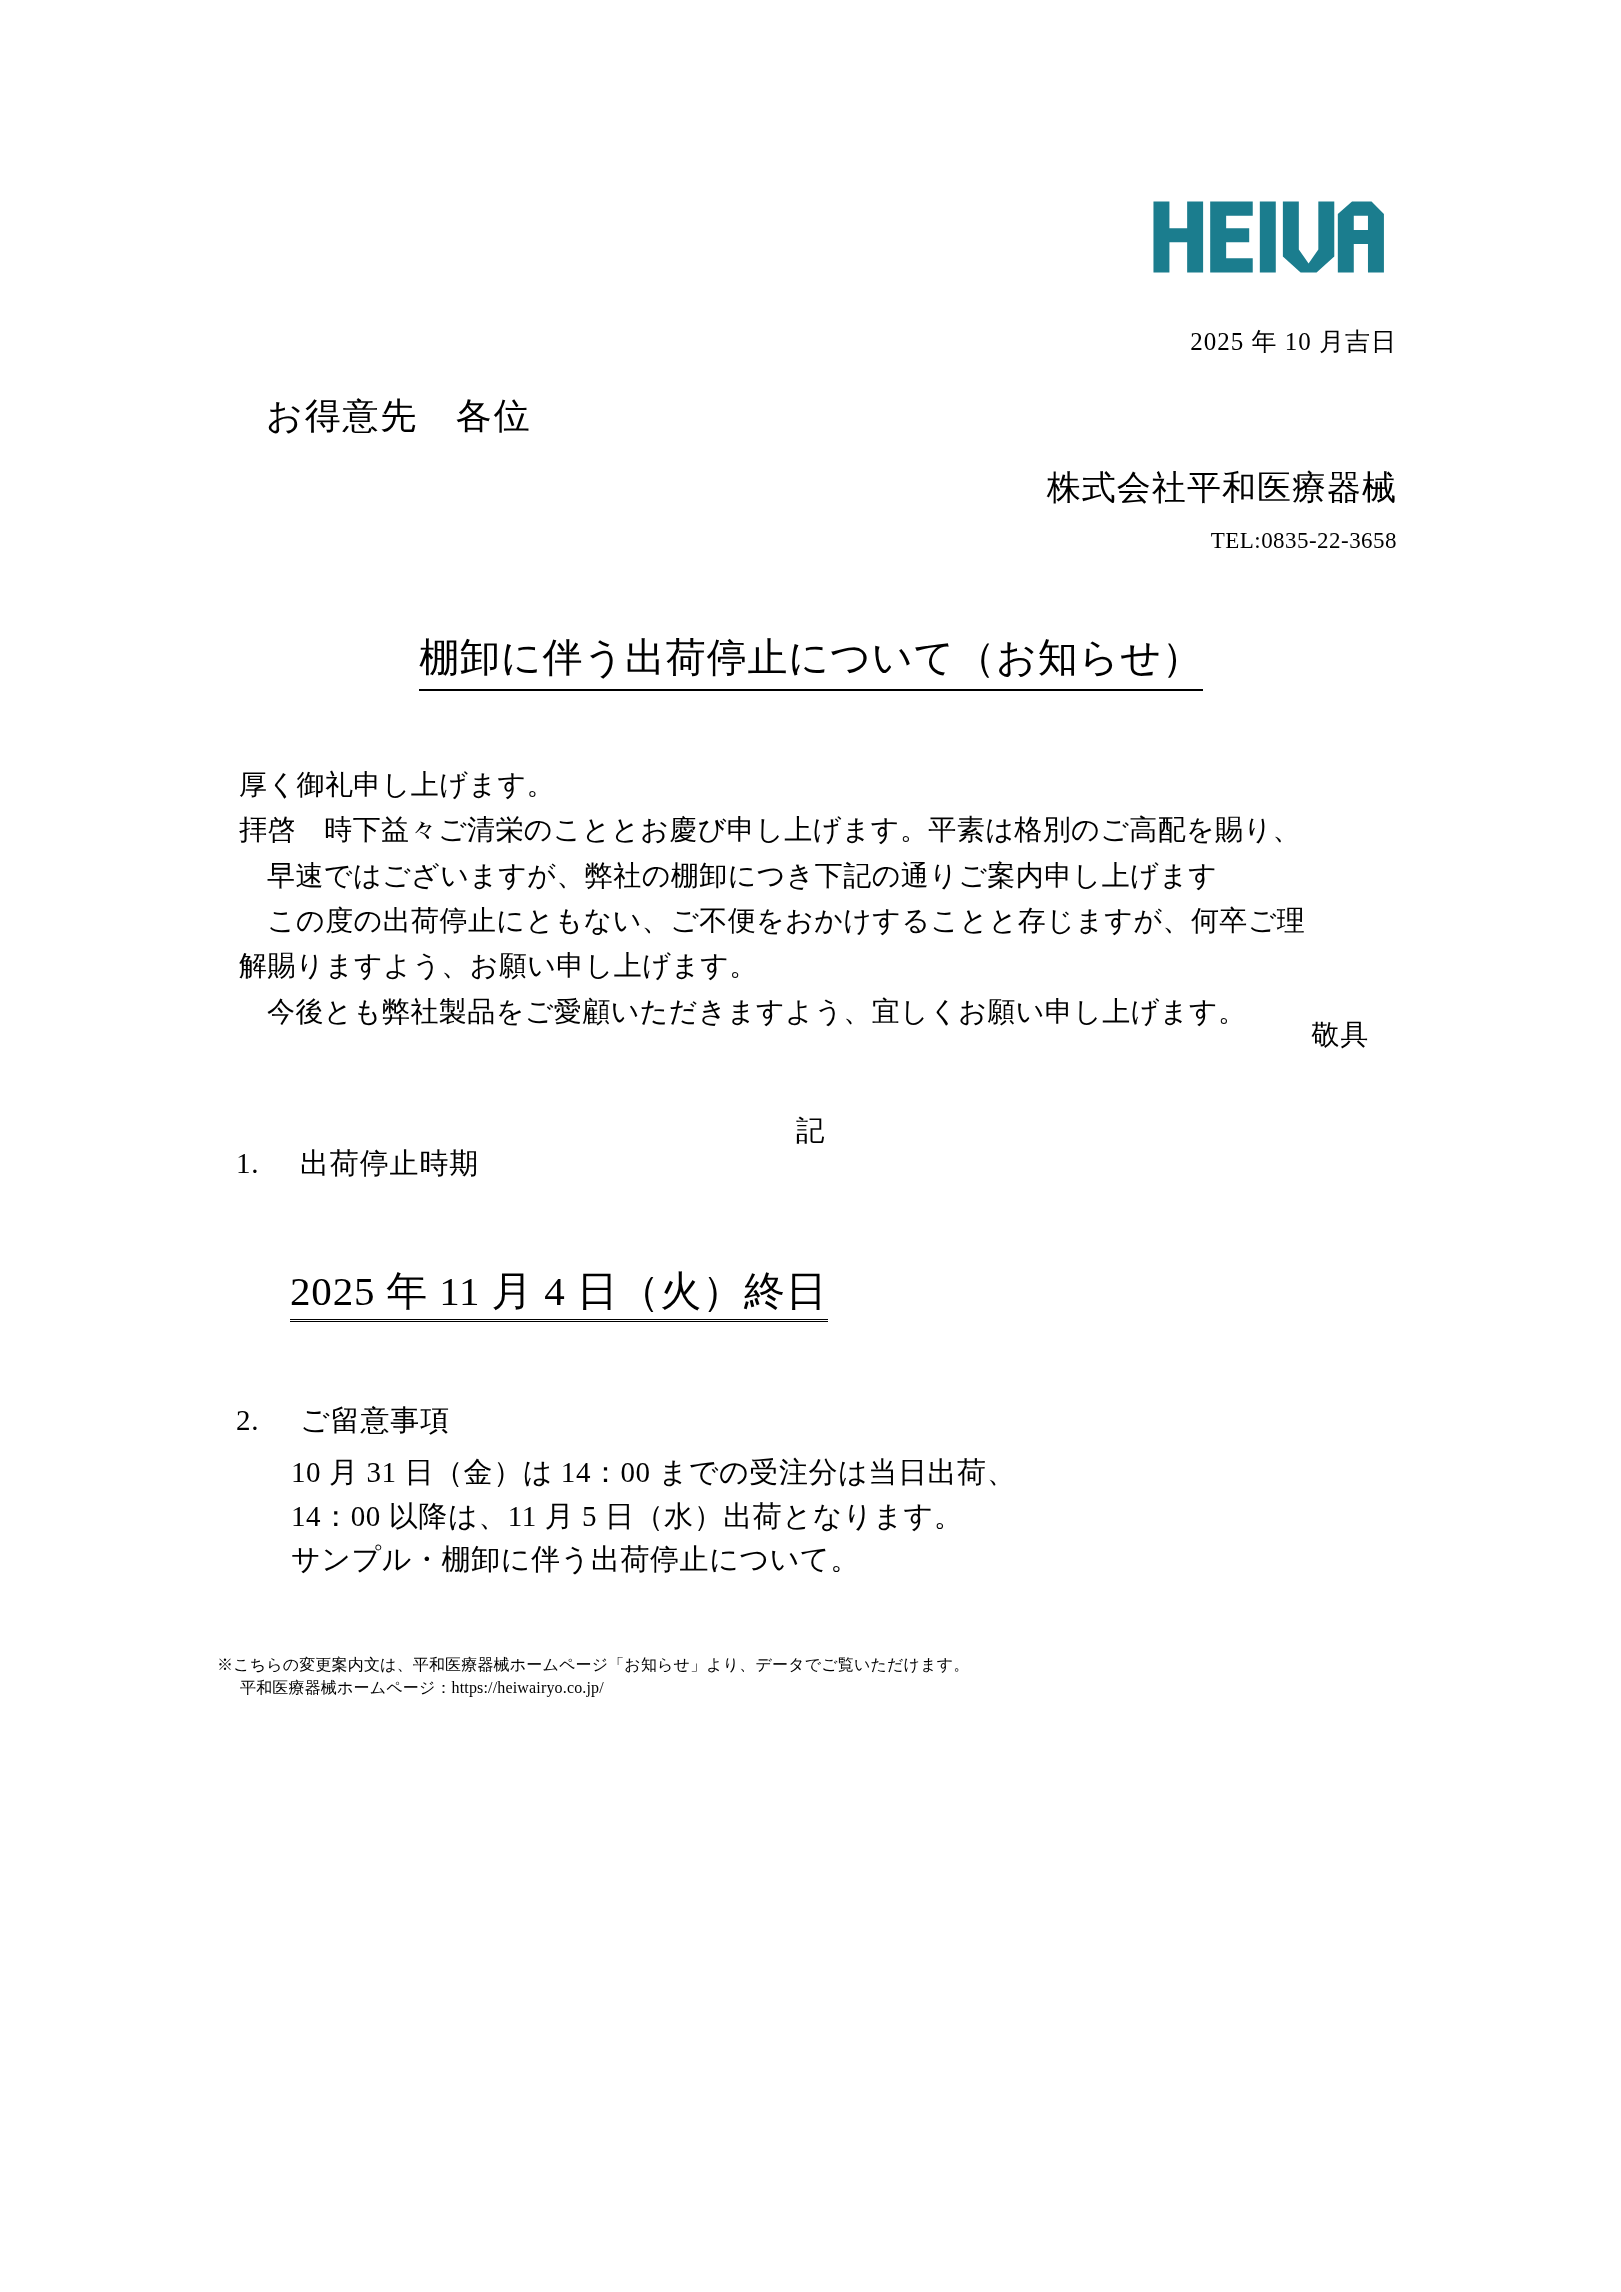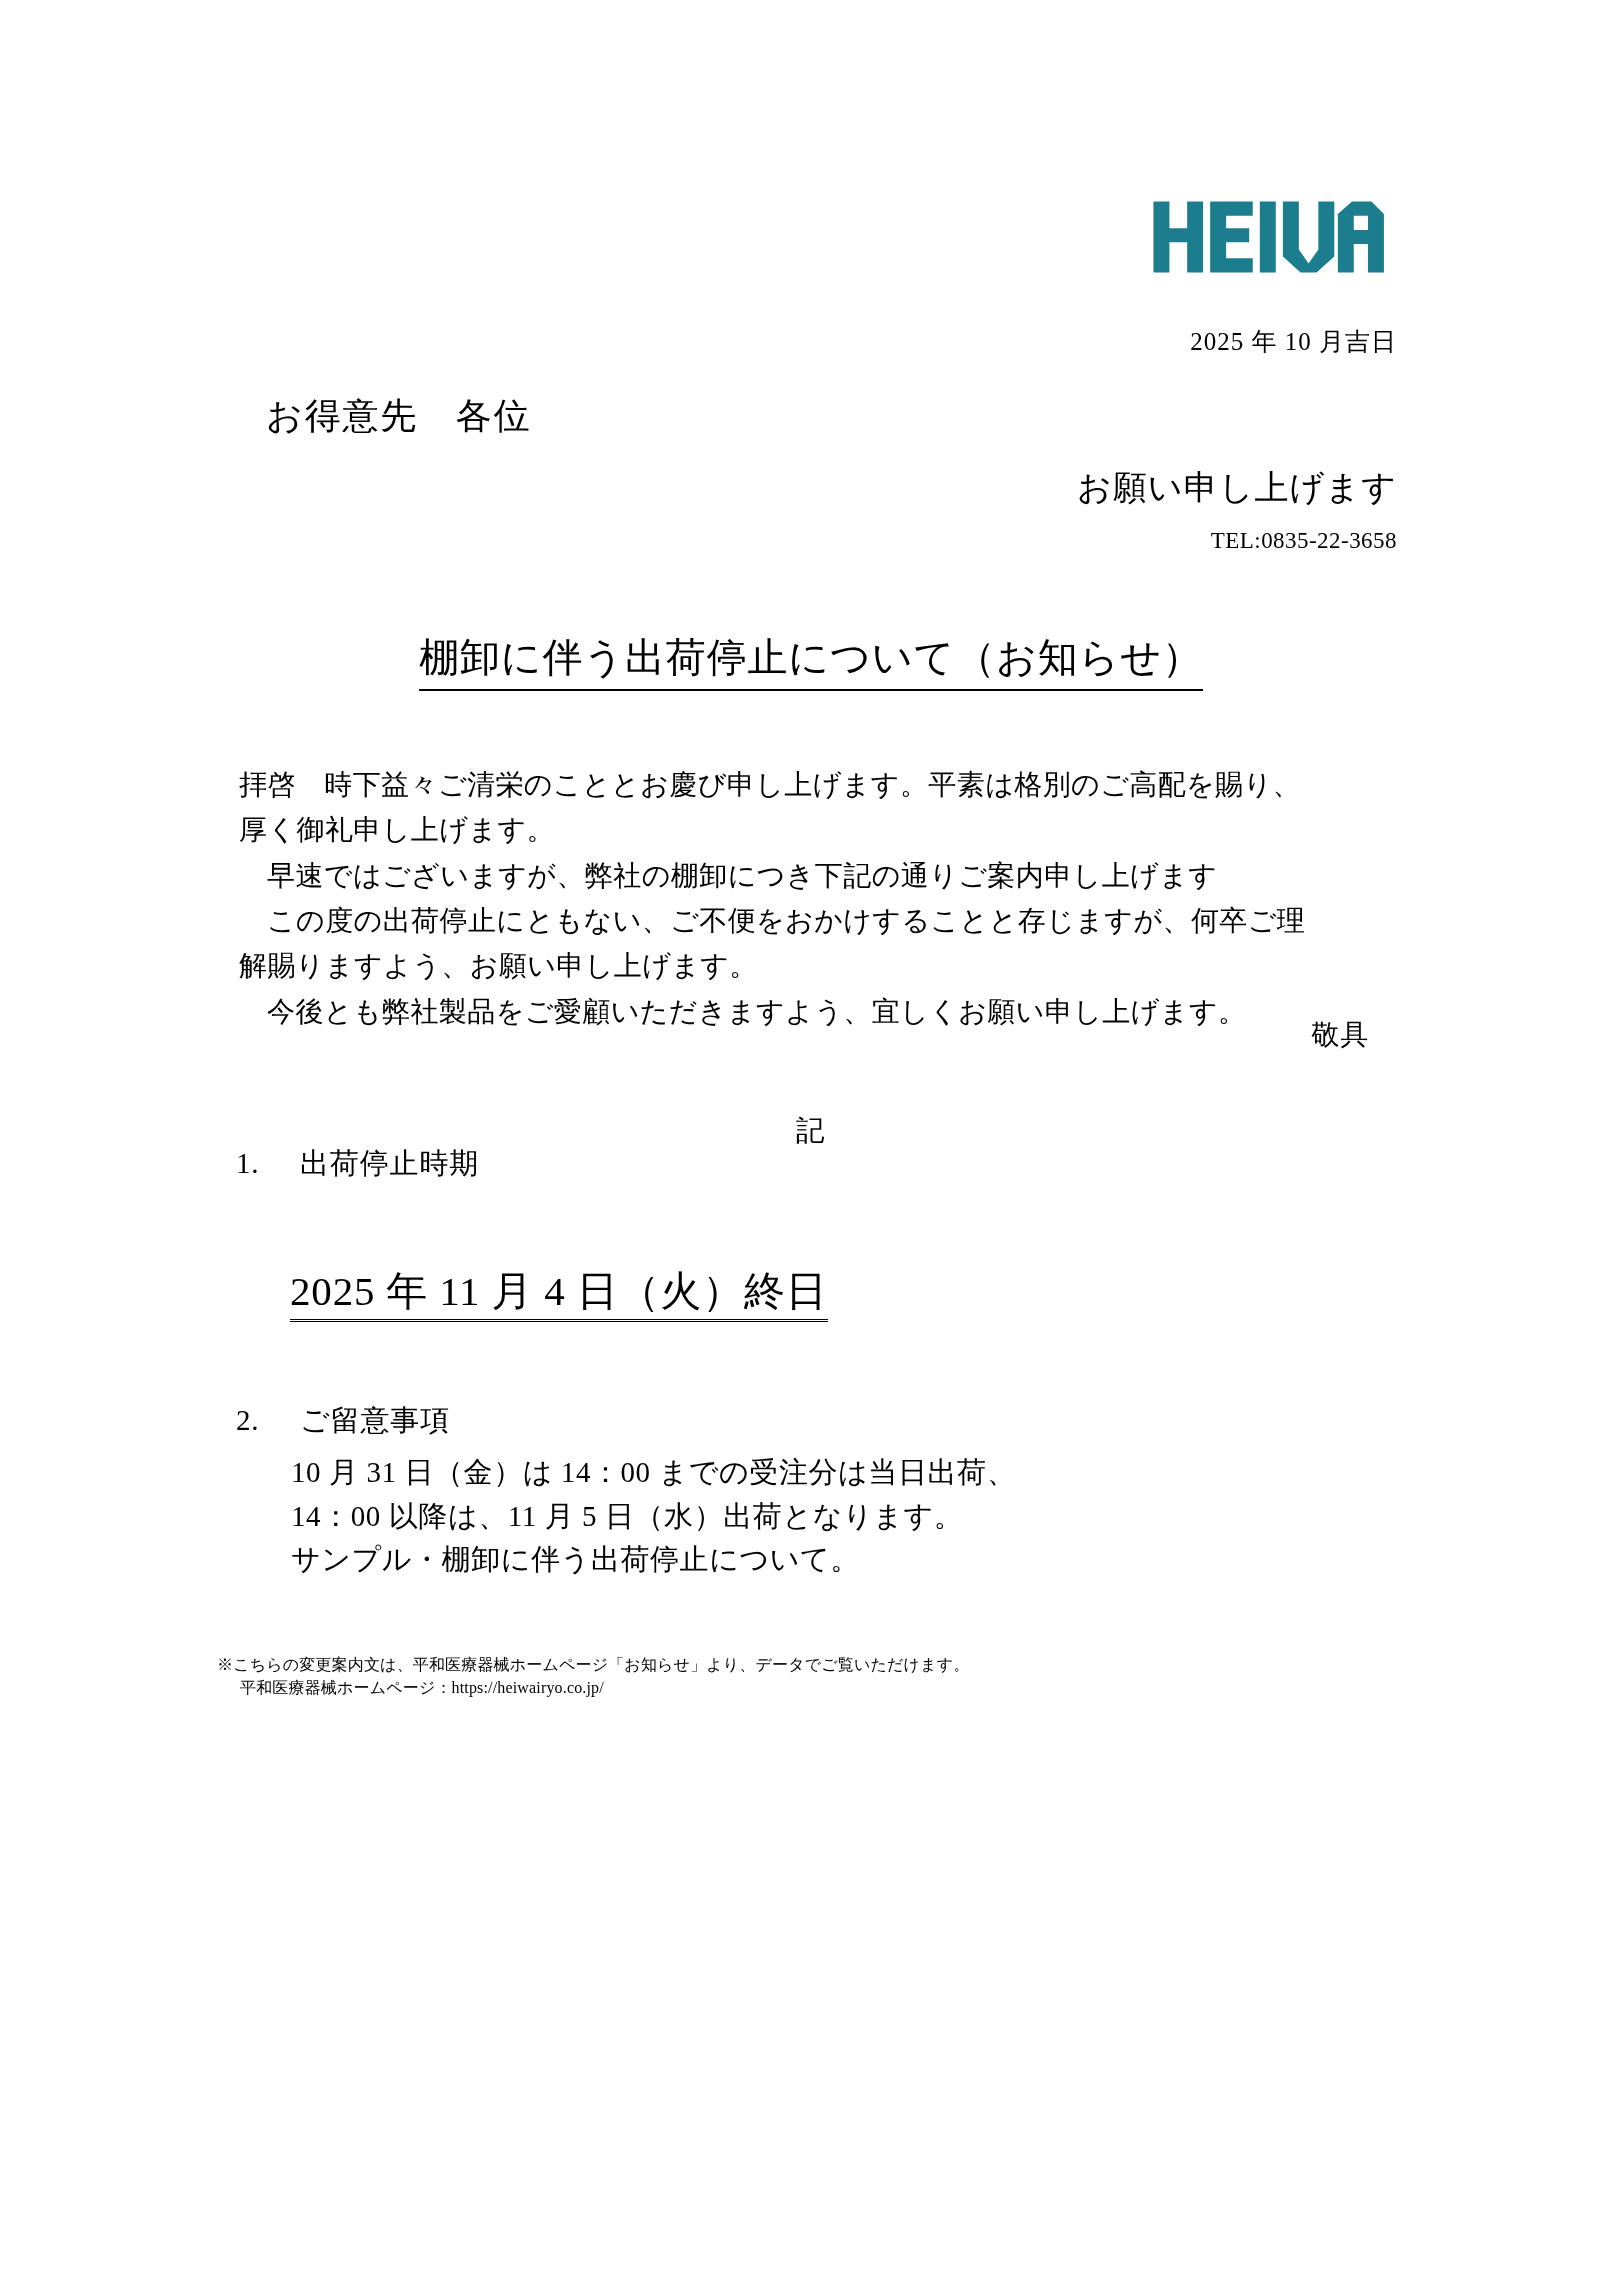--- a/index.html
+++ b/index.html
@@ -186,30 +186,30 @@
 
         <path d="M226 4 h22 l14 14 v66 h-18 V52 h-16 v32 h-18 V18 Z M228 20 v16 h16 V20 Z" fill-rule="evenodd"></path>
       </g>
     </svg>
   </div>
 
   <div class="header-date">2025 年 10 月吉日</div>
 
   <div class="addressee">お得意先　各位</div>
 
-  <div class="sender-company">お願い申し上げます</div>
+  <div class="sender-company">株式会社平和医療器械</div>
   <div class="sender-tel">TEL:0835-22-3658</div>
 
   <div class="doc-title">
     <span>棚卸に伴う出荷停止について（お知らせ）</span>
   </div>
 
   <div class="body-block">
+    <p>厚く御礼申し上げます。</p>
     <p>拝啓　時下益々ご清栄のこととお慶び申し上げます。平素は格別のご高配を賜り、</p>
-    <p>厚く御礼申し上げます。</p>
     <p class="indent">早速ではございますが、弊社の棚卸につき下記の通りご案内申し上げます</p>
     <p class="indent">この度の出荷停止にともない、ご不便をおかけすることと存じますが、何卒ご理</p>
     <p>解賜りますよう、お願い申し上げます。</p>
     <p class="indent">今後とも弊社製品をご愛顧いただきますよう、宜しくお願い申し上げます。</p>
   </div>
 
   <div class="closing">敬具</div>
 
   <div class="ki-mark">記</div>
 

